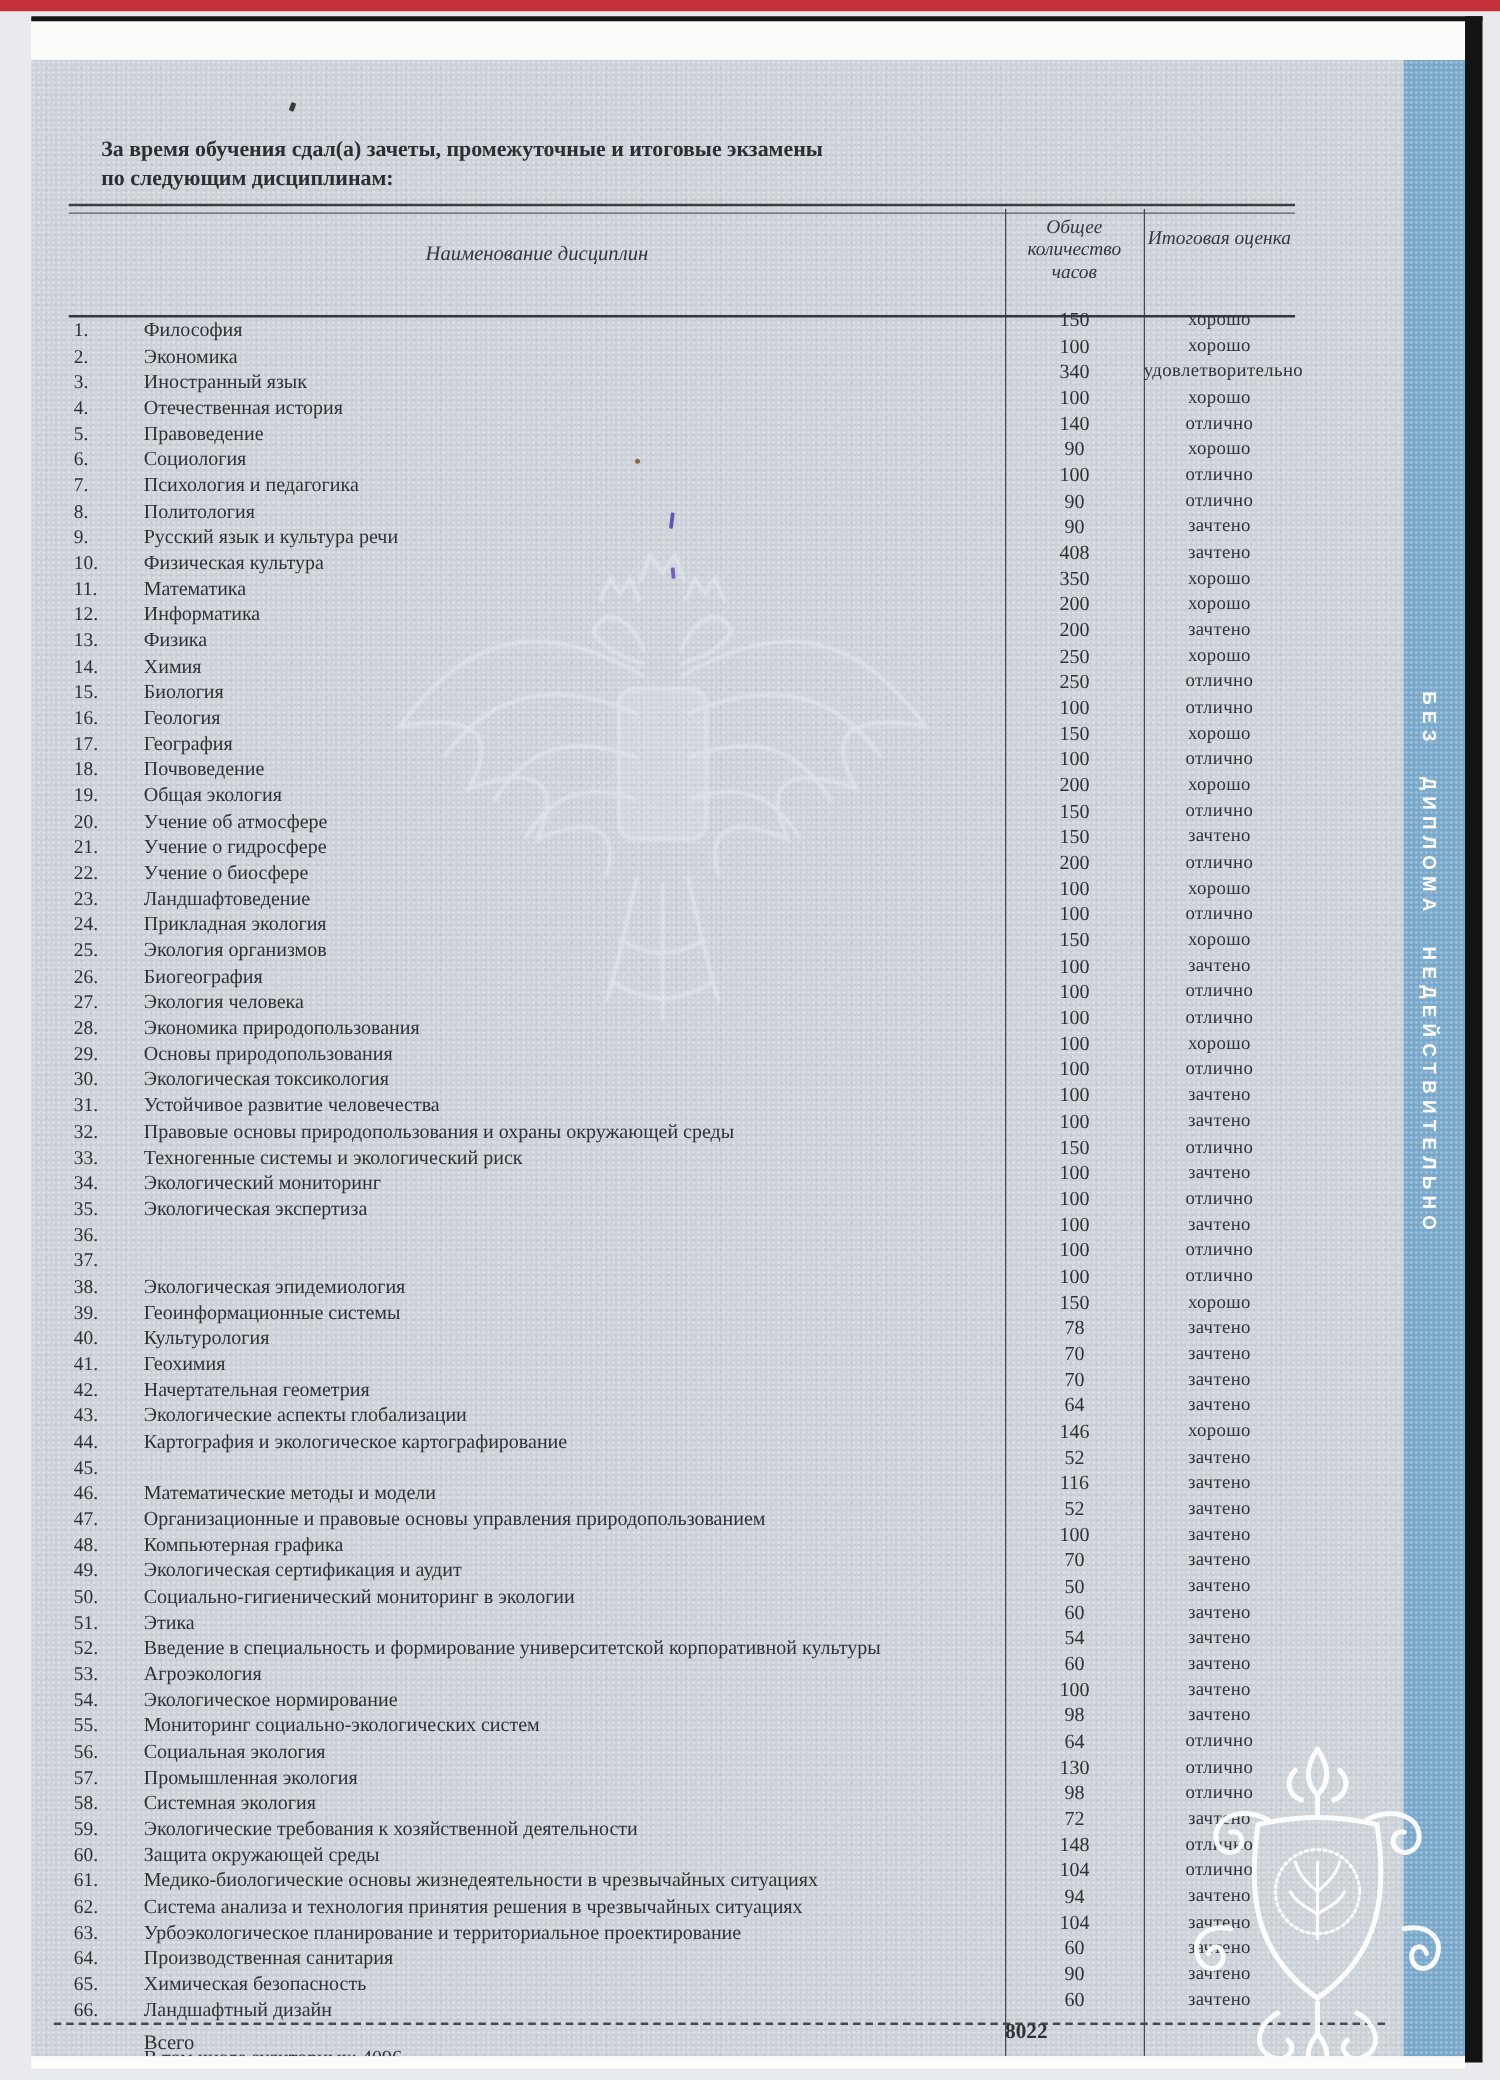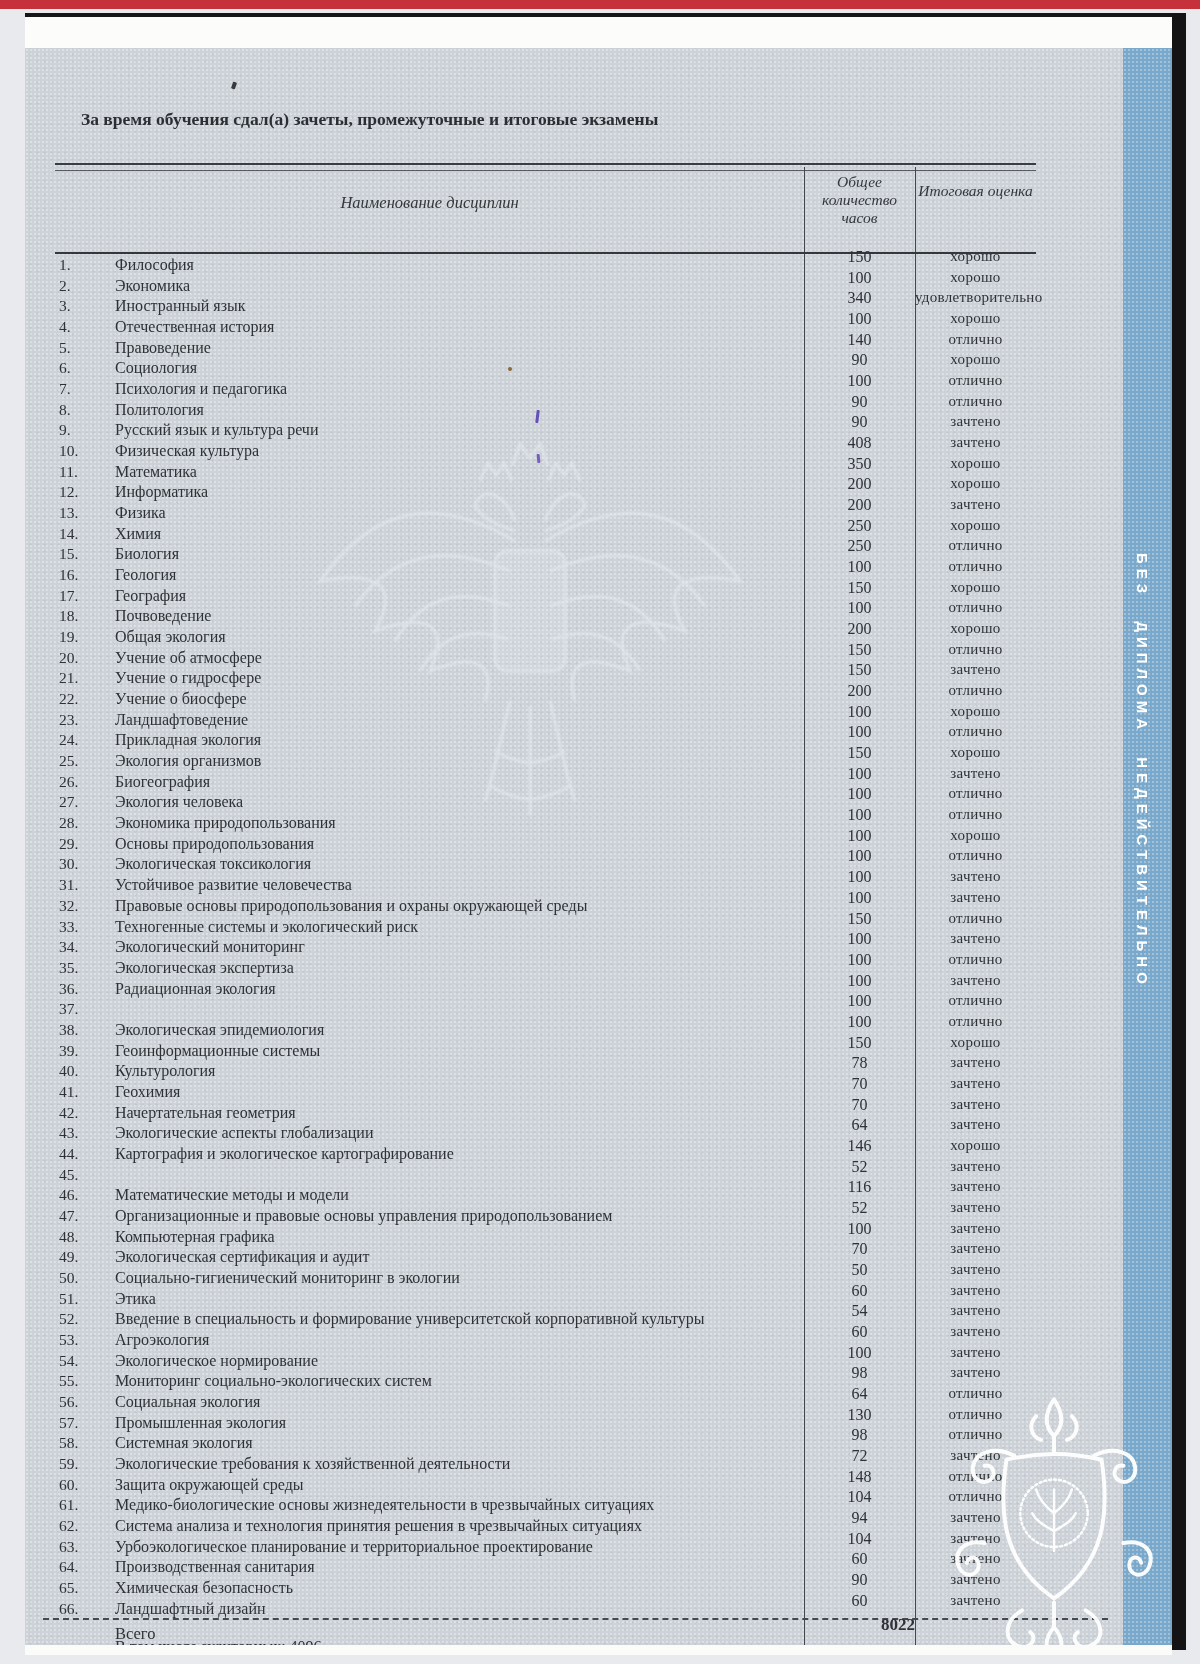--- a/index.html
+++ b/index.html
@@ -44,21 +44,21 @@
 
   .rows{position:absolute;left:0;top:91px;width:981px;}
   .drow{position:relative;height:20.68px;}
   .c-num{position:absolute;left:4px;top:2px;width:44px;font-size:15.5px;}
   .c-name{position:absolute;left:60px;top:2px;width:685px;font-size:16px;white-space:nowrap;overflow:hidden;}
   .c-hours{position:absolute;left:749px;top:-6px;width:111px;text-align:center;font-size:16px;}
   .c-grade{position:absolute;left:860px;top:-6px;width:121px;text-align:center;font-size:15px;letter-spacing:.3px;}
 
   .dash-line{position:absolute;left:-12px;top:1455px;width:1065px;height:0;border-top:2px dashed #45494d;}
   .total-label{position:absolute;left:60px;top:1461px;font-size:16.5px;text-align:center;}
-  .total-hours{position:absolute;left:749px;top:1452px;width:111px;text-align:right;font-size:17px;font-weight:bold;}
+  .total-hours{position:absolute;left:749px;top:1452px;width:111px;text-align:left;font-size:17px;font-weight:bold;}
   .subtotal{position:absolute;left:60px;top:1475px;font-size:16px;white-space:nowrap;}
 
   .eagle{position:absolute;left:255px;top:318px;width:500px;height:510px;opacity:.55;filter:blur(.8px);}
   .crest{position:absolute;left:920px;top:1345px;width:218px;height:300px;opacity:.95;}
 
   .speck{position:absolute;border-radius:1px;}
   .speck-tick1{left:511px;top:362px;width:3px;height:13px;background:#4b2fb0;opacity:.8;transform:rotate(7deg);}
   .speck-tick2{left:512px;top:406px;width:3px;height:9px;background:#5636b5;opacity:.75;transform:rotate(-5deg);}
   .speck-dot{left:483px;top:319px;width:4px;height:4px;background:#8a6a3a;border-radius:50%;}
   .speck-mark{left:207px;top:34px;width:4px;height:7px;background:#3a3a3a;transform:rotate(20deg);}
@@ -93,20 +93,21 @@
         <path d="M215 380 C240 395 260 395 285 380"></path>
         <path d="M210 415 C240 432 260 432 290 415"></path>
       </g>
     </svg>
 
     <div class="blue-stripe"></div>
     <div class="side-text">БЕЗ ДИПЛОМА НЕДЕЙСТВИТЕЛЬНО</div>
 
     <div class="intro">
       <div>За время обучения сдал(а) зачеты, промежуточные и итоговые экзамены</div>
+      <div>по следующим дисциплинам:</div>
     </div>
 
     <div class="doc-table">
       <div class="dbl-line"></div>
       <div class="vline vline1"></div>
       <div class="vline vline2"></div>
       <div class="hdr-name">Наименование дисциплин</div>
       <div class="hdr-hours">Общее количество часов</div>
       <div class="hdr-grade">Итоговая оценка</div>
       <div class="hdr-underline"></div>
@@ -317,21 +318,20 @@
             <div class="c-grade">зачтено</div>
           </div>
           <div class="drow">
             <div class="c-num">35.</div>
             <div class="c-name">Экологическая экспертиза</div>
             <div class="c-hours">100</div>
             <div class="c-grade">отлично</div>
           </div>
           <div class="drow">
             <div class="c-num">36.</div>
-            <div class="c-name">Радиационная экология</div>
             <div class="c-hours">100</div>
             <div class="c-grade">зачтено</div>
           </div>
           <div class="drow">
             <div class="c-num">37.</div>
             <div class="c-hours">100</div>
             <div class="c-grade">отлично</div>
           </div>
           <div class="drow">
             <div class="c-num">38.</div>

